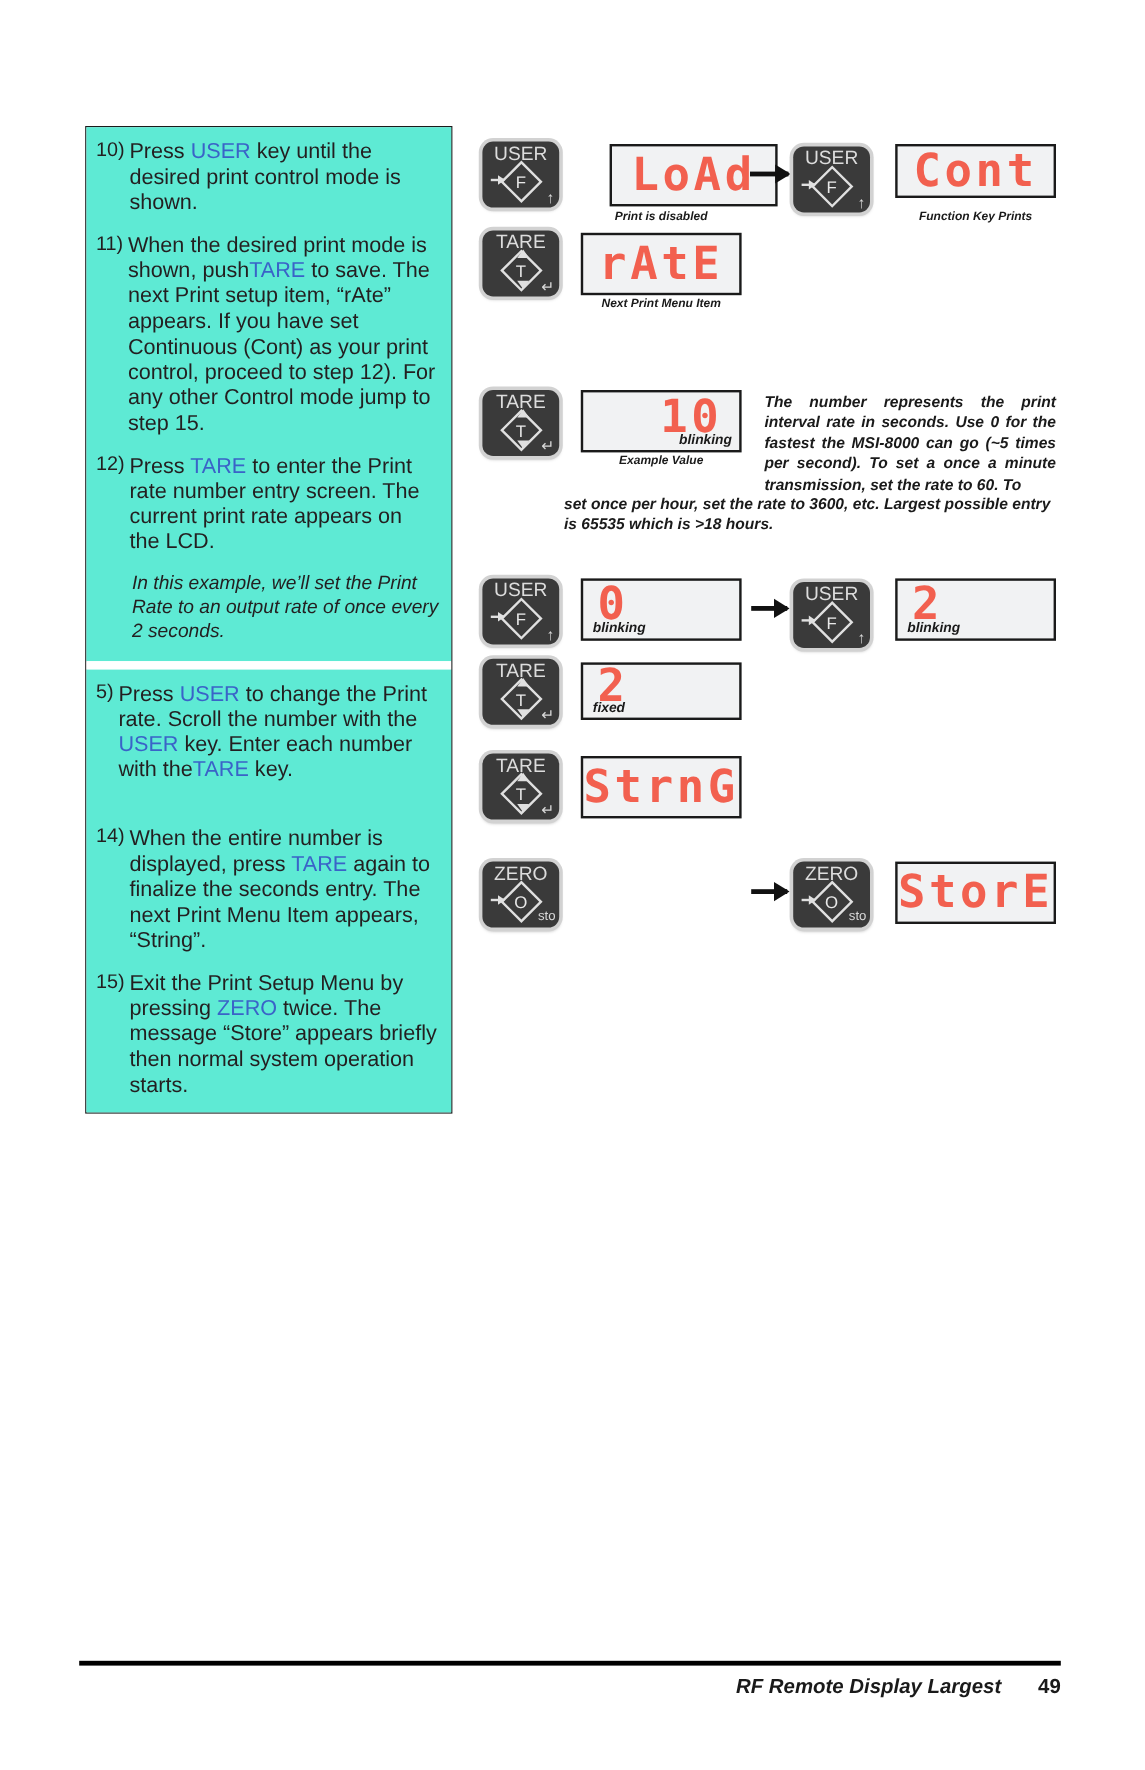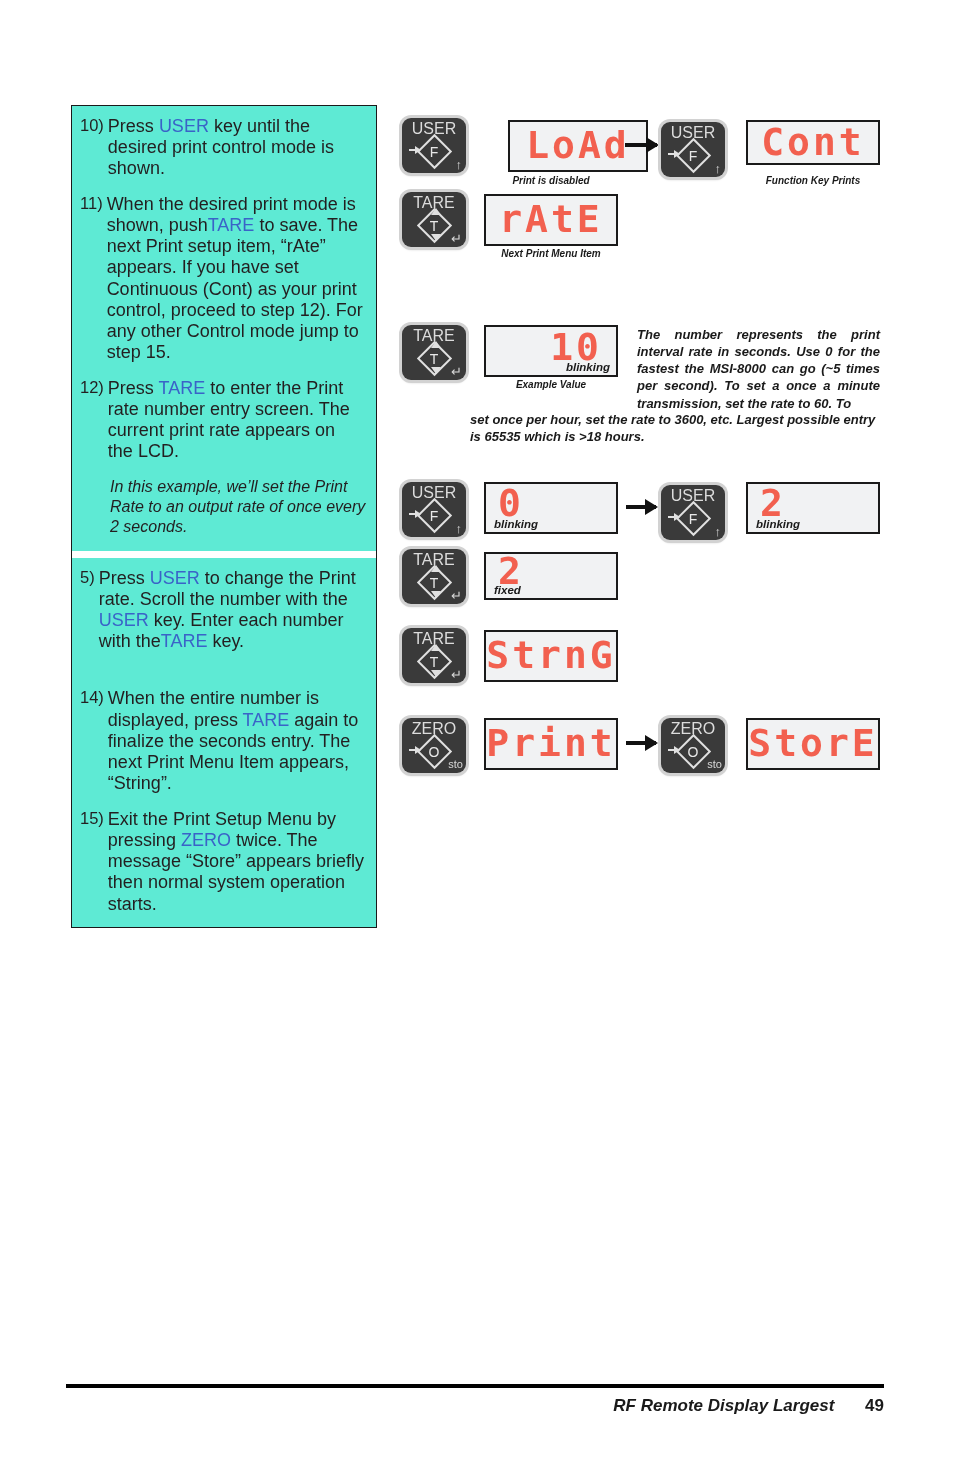--- a/index.html
+++ b/index.html
@@ -400,23 +400,20 @@
   </div>
 
   <div class="key" style="left:402px; top:718px;">
     <div class="key-label">ZERO</div>
     <div class="key-diamond"></div>
     <div class="key-glyph">O</div>
     <div class="key-inarrow"></div>
     <div class="key-corner sto">sto</div>
   </div>
 
-  <div class="lcd" style="left:484px; top:718px; width:134px; height:52px;">
-    <div class="lcd-text">Print</div>
-  </div>
 
   <div class="arrow" style="left:626px; top:741px; width:30px;"></div>
 
   <div class="key" style="left:661px; top:718px;">
     <div class="key-label">ZERO</div>
     <div class="key-diamond"></div>
     <div class="key-glyph">O</div>
     <div class="key-inarrow"></div>
     <div class="key-corner sto">sto</div>
   </div>

